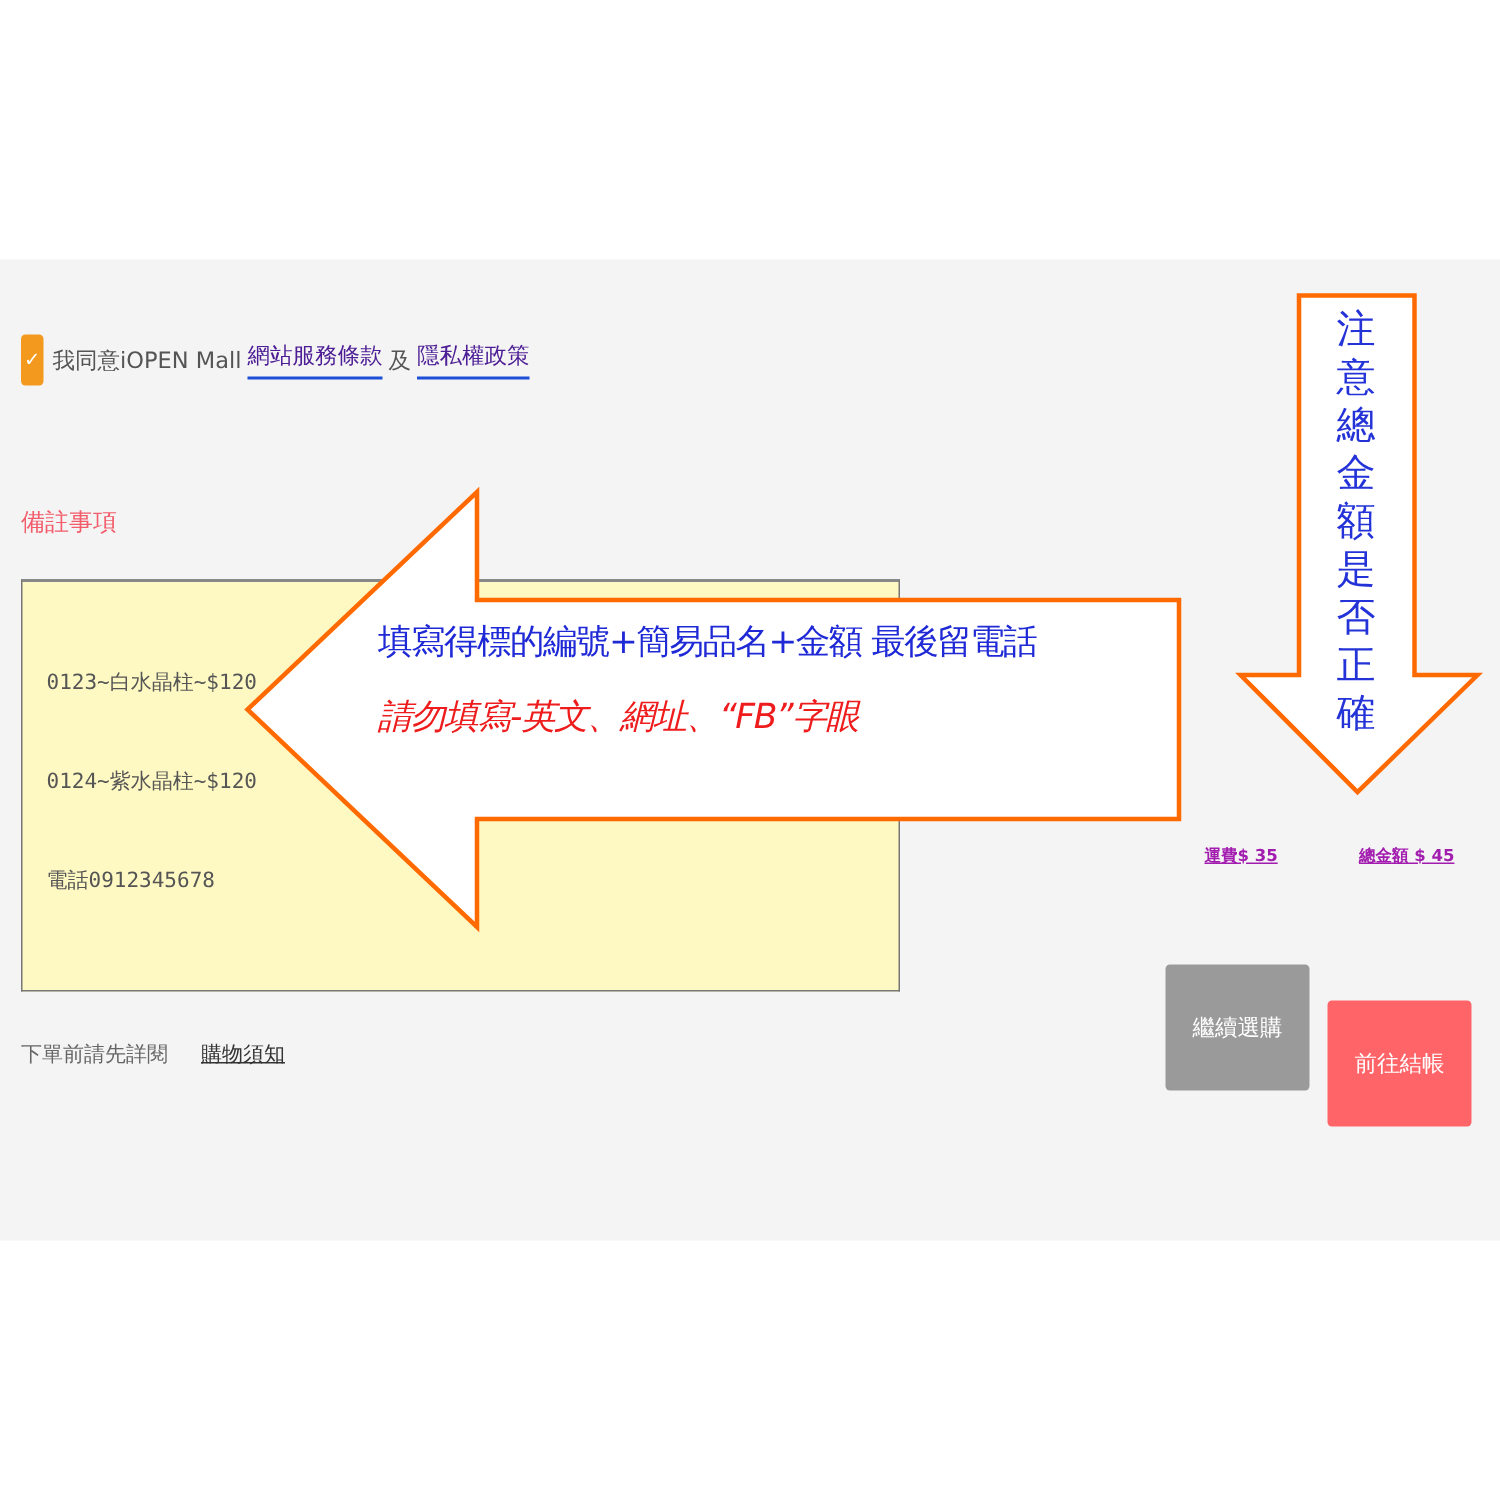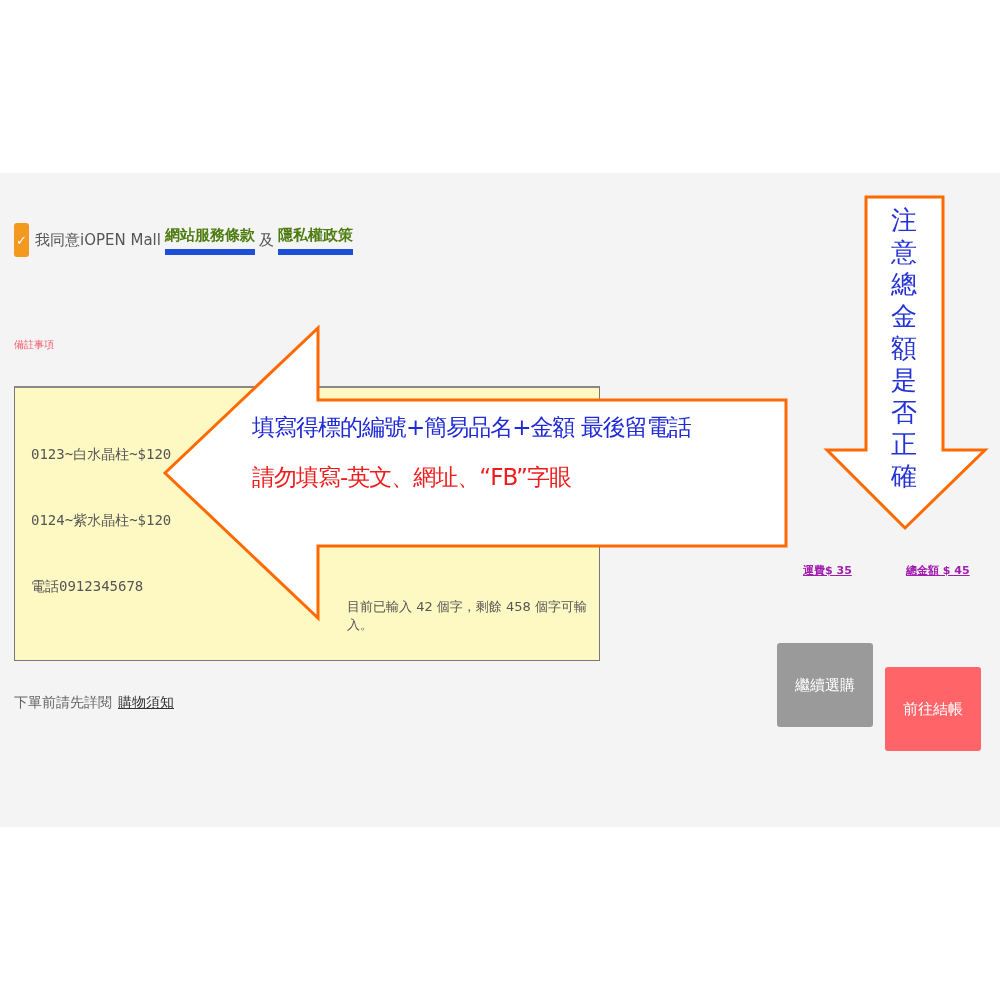--- a/index.html
+++ b/index.html
@@ -15,59 +15,59 @@
   .agree-row {
     position: absolute; left: 14px; top: 222px; height: 36px;
     display: flex; align-items: center; font-size: 15px; color: #555;
   }
   .checkbox {
     width: 15px; height: 34px; background: #f39a1e; border-radius: 3px;
     display: flex; align-items: center; justify-content: center; color: #fff;
     font-size: 13px; margin-right: 6px;
   }
   .agree-row .link {
-    color: #4d7c0f; border-bottom: 6px solid #1d4ed8; padding-bottom: 4px; margin: 0 4px; font-weight: bold;
+    color: #4c1d95; border-bottom: 2px solid #1d4ed8; padding-bottom: 4px; margin: 0 4px;
   }
   .remark-label {
-    position: absolute; left: 14px; top: 338px; font-size: 10px; color: #f25c6b;
+    position: absolute; left: 14px; top: 338px; font-size: 16px; color: #f25c6b;
   }
   .remark-box {
     position: absolute; left: 14px; top: 386px; width: 586px; height: 275px;
     background: #fef9c3; border: 1px solid #777; border-top: 2px solid #888;
     box-sizing: border-box;
   }
   .remark-line {
     position: absolute; left: 16px; font-family: "DejaVu Sans Mono", "Liberation Mono", monospace;
     font-size: 14px; color: #555;
   }
   .char-count {
     position: absolute; left: 332px; top: 210px; font-size: 13px; color: #555;
   }
   .notice {
     position: absolute; left: 14px; top: 694px; font-size: 14px; color: #666;
   }
-  .notice .link { color: #333; text-decoration: underline; margin-left: 6px; }
+  .notice .link { color: #333; text-decoration: underline; margin-left: 22px; }
   .fee {
     position: absolute; top: 563px; font-size: 11px; font-weight: bold; color: #a21caf; text-decoration: underline;
   }
   .btn {
     position: absolute; top: 643px; width: 96px; height: 84px; border-radius: 3px;
     display: flex; align-items: center; justify-content: center;
     color: #fff; font-size: 15px;
   }
   .btn-continue { left: 777px; background: #9a9a9a; }
   .btn-checkout { left: 885px; background: #ff6468; margin-top: 24px; }
   .callout-left {
     position: absolute; left: 0; top: 0; width: 1000px; height: 1000px; pointer-events: none;
   }
   .callout-text {
     position: absolute; left: 252px; font-size: 23px; white-space: nowrap; letter-spacing: -1px;
   }
   .callout-text.blue { top: 412px; color: #1f2ad6; }
-  .callout-text.red { top: 462px; color: #ee1c1c; }
+  .callout-text.red { top: 462px; color: #ee1c1c; font-style: italic; }
   .vert-text {
     position: absolute; left: 884px; top: 204px; width: 40px; color: #2433d8;
     font-size: 26px; line-height: 32px; text-align: center;
   }
   .vert-text span { display: block; }
 </style>
 </head>
 <body>
 
 <div class="panel"></div>
@@ -81,21 +81,20 @@
   <span>及</span>
   <span class="link">隱私權政策</span>
 </div>
 
 <div class="remark-label">備註事項</div>
 
 <div class="remark-box">
   <div class="remark-line" style="top:58px">0123~白水晶柱~$120</div>
   <div class="remark-line" style="top:124px">0124~紫水晶柱~$120</div>
   <div class="remark-line" style="top:190px">電話0912345678</div>
-  <div class="char-count">目前已輸入 42 個字，剩餘 458 個字可輸入。</div>
 </div>
 
 <div class="notice">
   <span>下單前請先詳閱</span><span class="link">購物須知</span>
 </div>
 
 <div class="fee" style="left:803px">運費$ 35</div>
 <div class="fee" style="left:906px">總金額 $ 45</div>
 
 <div class="btn btn-continue">繼續選購</div>

